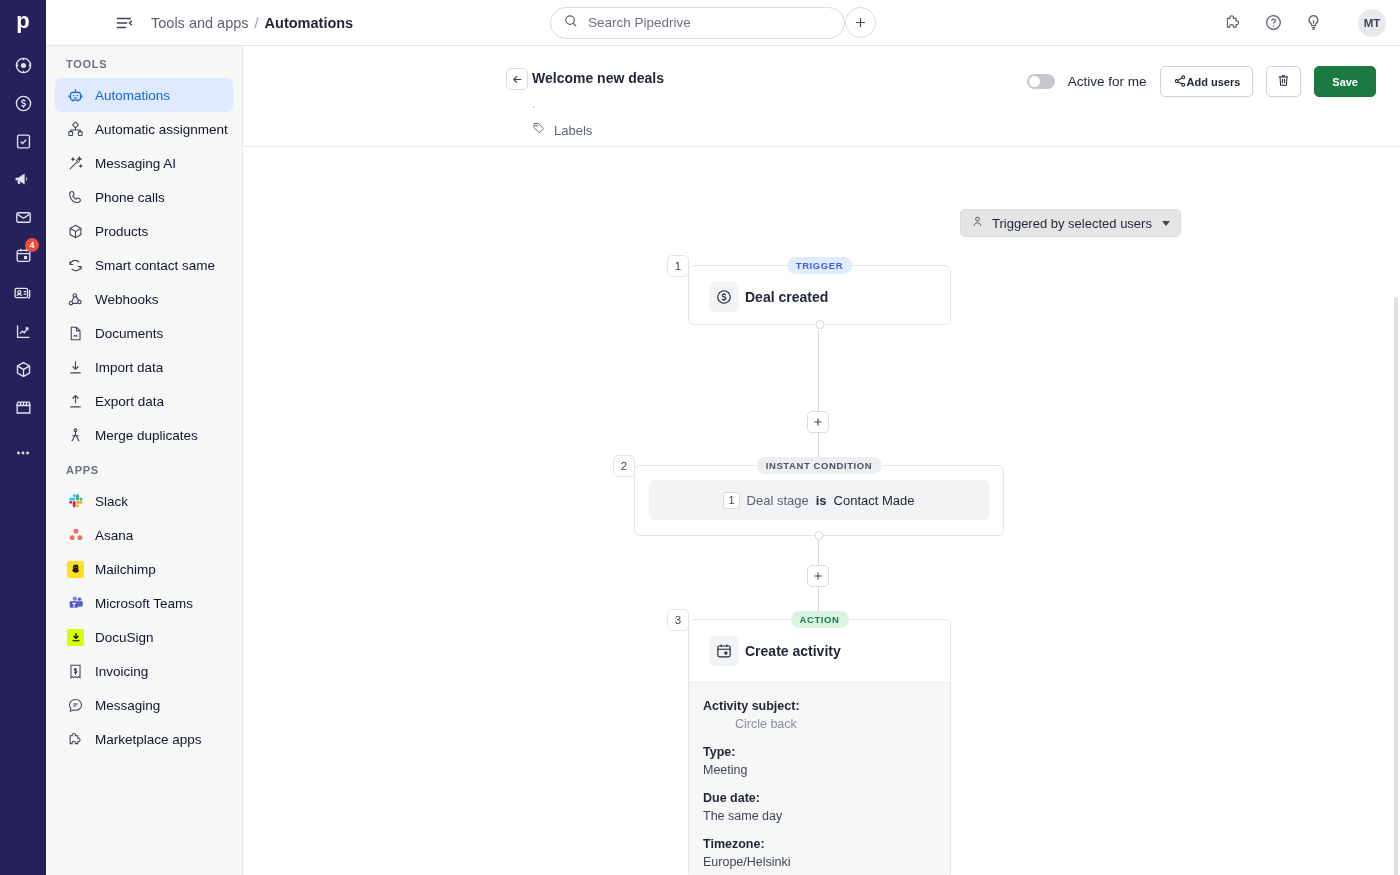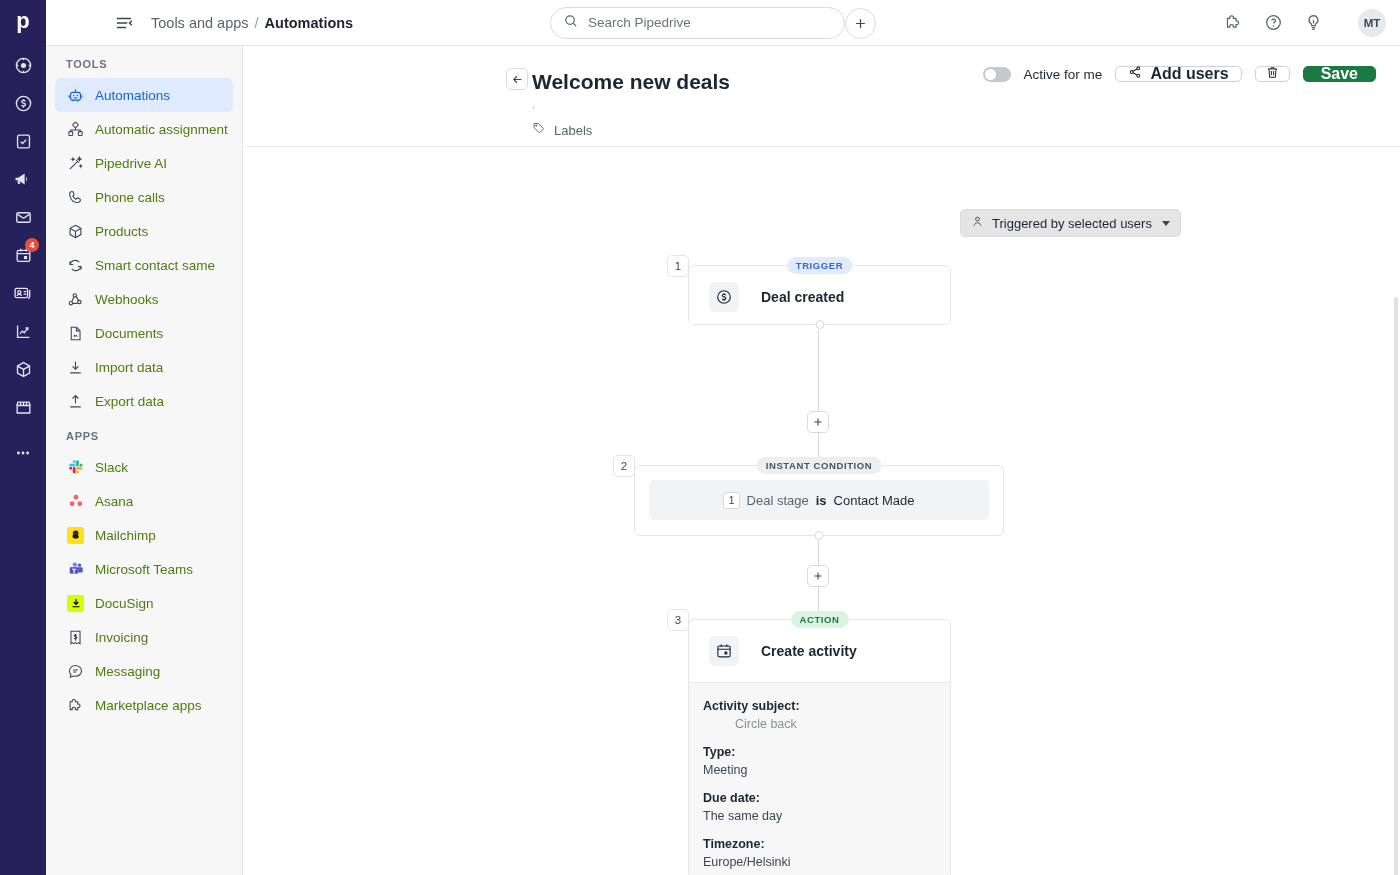--- a/index.html
+++ b/index.html
@@ -51,21 +51,21 @@
     overflow: hidden;
   }
   .sb-section {
     font-size: 11px; font-weight: bold; letter-spacing: .7px;
     color: #6B7280; padding: 12px 0 8px 20px; text-transform: uppercase;
   }
   .sb-item {
     display: flex; align-items: center; gap: 11px;
     height: 34px; margin: 0 9px; padding-left: 12px;
     border-radius: 6px; cursor: pointer;
-    font-size: 13.5px; color: #4d7c0f;
+    font-size: 13.5px; color: #0f172a;
   }
   .sb-item.active { background: #DFEAFE; color: #1466D4; font-weight: normal; }
   .sb-item .sbico { width: 17px; height: 17px; flex: 0 0 17px; display: flex; align-items: center; justify-content: center; }
   .sb-item .sbico svg { display: block; }
   .sb-label { white-space: nowrap; overflow: hidden; }
   .appmark {
     width: 17px; height: 17px; border-radius: 2px; flex: 0 0 17px;
     display: flex; align-items: center; justify-content: center;
     font-size: 9px; font-weight: bold; color: #fff;
   }
@@ -73,21 +73,21 @@
   
   .topbar {
     position: absolute; left: 46px; top: 0; right: 0; height: 46px;
     background: #ffffff; border-bottom: 1px solid #E4E5E7;
     display: flex; align-items: center; z-index: 5; padding-left: 47px;
   }
   .burger { width: 22px; height: 22px; margin-left: 20px; cursor: pointer; display: flex; align-items: center; justify-content: center; }
   .crumbs { margin-left: 16px; font-size: 14.5px; color: #5B6270; display: flex; align-items: center; gap: 6px; }
   .crumbs .cur { color: #1F2533; font-weight: bold; }
   .crumbs .sep { color: #9AA0AA; }
-  .search-wrap { position: absolute; left: 504px; display: flex; align-items: flex-end; }
+  .search-wrap { position: absolute; left: 504px; display: flex; align-items: flex-start; }
   .search {
     width: 295px; height: 32px; border: 1px solid #DADBDE; border-radius: 16px;
     display: flex; align-items: center; padding: 0 12px; gap: 9px; background: #fff; cursor: text;
   }
   .search input {
     border: 0; outline: 0; font-size: 13.5px; color: #1F2533;
     font-family: "Liberation Sans", sans-serif; background: transparent; width: 240px;
   }
   .search input::placeholder { color: #6B7280; }
   .plusbtn {
@@ -103,32 +103,32 @@
   }
 
   
   .main { position: relative; flex: 1; height: 875px; padding-top: 46px; background: #fff; overflow: hidden; }
   .page-head { position: relative; height: 101px; border-bottom: 1px solid #E9EAEC; background: #fff; }
   .backbtn {
     position: absolute; left: 263px; top: 22px;
     width: 22px; height: 22px; border: 1px solid #DADBDE; border-radius: 5px;
     display: flex; align-items: center; justify-content: center; cursor: pointer; background: #fff;
   }
-  .page-title { position: absolute; left: 289px; top: 24px; font-size: 21px; font-weight: bold; color: #1F2533; }
+  .page-title { position: absolute; left: 289px; top: 24px; font-size: 14px; font-weight: bold; color: #1F2533; }
   .dotline { position: absolute; left: 289px; top: 52px; font-size: 11px; color: #9AA0AA; }
   .labels-row { position: absolute; left: 289px; top: 75px; display: flex; align-items: center; gap: 8px; cursor: pointer; }
   .labels-txt { font-size: 13px; color: #5B6270; }
   .head-right { position: absolute; right: 24px; top: 20px; display: flex; align-items: center; gap: 13px; }
   .toggle { width: 28px; height: 15px; background: #C6C8CC; border-radius: 8px; position: relative; cursor: pointer; }
   .toggle i { position: absolute; width: 11px; height: 11px; border-radius: 50%; background: #fff; top: 2px; left: 2px; }
   .toggle-lbl { font-size: 13.5px; color: #1F2533; }
   .btn {
-    height: 16px; border: 1px solid #CFD1D5; border-radius: 5px; background: #fff;
-    display: flex; align-items: center; gap: 8px; padding: 0 12px;
-    font-size: 16px; font-weight: bold; color: #1F2533; cursor: pointer;
+    height: 31px; border: 1px solid #CFD1D5; border-radius: 5px; background: #fff;
+    display: flex; align-items: center; padding: 0 12px;
+    font-size: 11px; font-weight: bold; color: #1F2533; cursor: pointer;
   }
   .btn.icononly { padding: 0 9px; }
   .btn.primary { background: #1A7A41; border-color: #1A7A41; color: #fff; padding: 0 17px; }
 
   
   .canvas { position: relative; height: 728px; overflow: hidden; }
   .ddwrap { position: absolute; left: 717px; top: 62px; }
   .dropdown {
     height: 28px; border: 1px solid #DADBDE; border-radius: 5px; background: #e5e5e5;
     display: flex; align-items: center; gap: 8px; padding: 0 10px;
@@ -142,21 +142,21 @@
     width: 22px; height: 22px; border: 1px solid #E4E5E7; border-radius: 5px;
     background: #fff; display: flex; align-items: center; justify-content: center;
     font-size: 11.5px; color: #3E4554; z-index: 3;
   }
   .node-badge {
     position: absolute; top: -9px; left: 50%; transform: translateX(-50%);
     height: 17px; border-radius: 9px; padding: 0 9px;
     display: flex; align-items: center; justify-content: center;
     font-size: 9.5px; font-weight: bold; letter-spacing: .6px; z-index: 3;
   }
-  .node-head { display: flex; align-items: center; gap: 22px; padding: 16px 20px; cursor: pointer; }
+  .node-head { display: flex; align-items: center; gap: 6px; padding: 16px 20px; cursor: pointer; }
   .node-ico { width: 30px; height: 30px; border-radius: 6px; background: #F2F3F4; display: flex; align-items: center; justify-content: center; flex: 0 0 30px; }
   .node-title { font-size: 14px; font-weight: bold; color: #1F2533; }
   .node-dot {
     position: absolute; left: 50%; bottom: -5px; transform: translateX(-50%);
     width: 9px; height: 9px; border-radius: 50%; background: #fff; border: 1px solid #D6D7DA; z-index: 3;
   }
   .connector { position: absolute; width: 1px; background: #D6D7DA; }
   .plus-node {
     position: absolute; width: 22px; height: 22px; border: 1px solid #DADBDE; border-radius: 5px;
     background: #fff; display: flex; align-items: center; justify-content: center;
@@ -301,21 +301,21 @@
 
     <div class="sb-item">
       <span class="sbico">
         <svg width="17" height="17" viewBox="0 0 24 24" fill="none" stroke="#3E4554" stroke-width="1.5">
           <path d="M4 20l10-10M13 7.3l3.7 3.7"></path>
           <path d="M17.5 3.2l.7 1.7 1.7.7-1.7.7-.7 1.7-.7-1.7-1.7-.7 1.7-.7.7-1.7z" fill="#3E4554"></path>
           <path d="M8.4 4.3l.5 1.2 1.2.5-1.2.5-.5 1.2-.5-1.2-1.2-.5 1.2-.5.5-1.2z" fill="#3E4554"></path>
           <path d="M19.4 14.2l.4 1 1 .4-1 .4-.4 1-.4-1-1-.4 1-.4.4-1z" fill="#3E4554"></path>
         </svg>
       </span>
-      <span class="sb-label">Pipedrive AI</span>
+      <span class="sb-label">Messaging AI</span>
     </div>
 
     <div class="sb-item">
       <span class="sbico">
         <svg width="17" height="17" viewBox="0 0 24 24" fill="none" stroke="#3E4554" stroke-width="1.6">
           <path d="M7.3 3.6c.9 0 1.3.5 1.6 1.3l.9 2.3c.3.8.1 1.3-.5 1.8l-1 .8c.9 2 2.4 3.6 4.4 4.6l.8-1c.5-.6 1-.8 1.8-.5l2.3.9c.8.3 1.3.7 1.3 1.6 0 2.3-2 4-4.2 3.6C8.9 19.1 4.9 15 3.7 7.8 3.3 5.6 5 3.6 7.3 3.6z"></path>
         </svg>
       </span>
       <span class="sb-label">Phone calls</span>
     </div>
@@ -374,20 +374,29 @@
 
     <div class="sb-item">
       <span class="sbico">
         <svg width="17" height="17" viewBox="0 0 24 24" fill="none" stroke="#3E4554" stroke-width="1.6">
           <path d="M12 14.4V3.8M7.8 7.8L12 3.6l4.2 4.2M4.6 19.6h14.8"></path>
         </svg>
       </span>
       <span class="sb-label">Export data</span>
     </div>
 
+    <div class="sb-item">
+      <span class="sbico">
+        <svg width="17" height="17" viewBox="0 0 24 24" fill="none" stroke="#3E4554" stroke-width="1.6">
+          <circle cx="12" cy="4.6" r="1.9"></circle>
+          <path d="M12 6.6v4M12 10.6L6.8 20M12 10.6L17.2 20M7.5 12.4h9"></path>
+        </svg>
+      </span>
+      <span class="sb-label">Merge duplicates</span>
+    </div>
 
 
     <div class="sb-section">APPS</div>
 
     <div class="sb-item">
       <span class="sbico">
         <svg width="16" height="16" viewBox="0 0 24 24">
           <path d="M6 14.2a2.1 2.1 0 1 1-2.1-2.1H6v2.1z" fill="#E01E5A"></path>
           <path d="M7.1 14.2a2.1 2.1 0 0 1 4.2 0v5.3a2.1 2.1 0 1 1-4.2 0v-5.3z" fill="#E01E5A"></path>
           <path d="M9.2 6a2.1 2.1 0 1 1 2.1-2.1V6H9.2z" fill="#36C5F0"></path>

